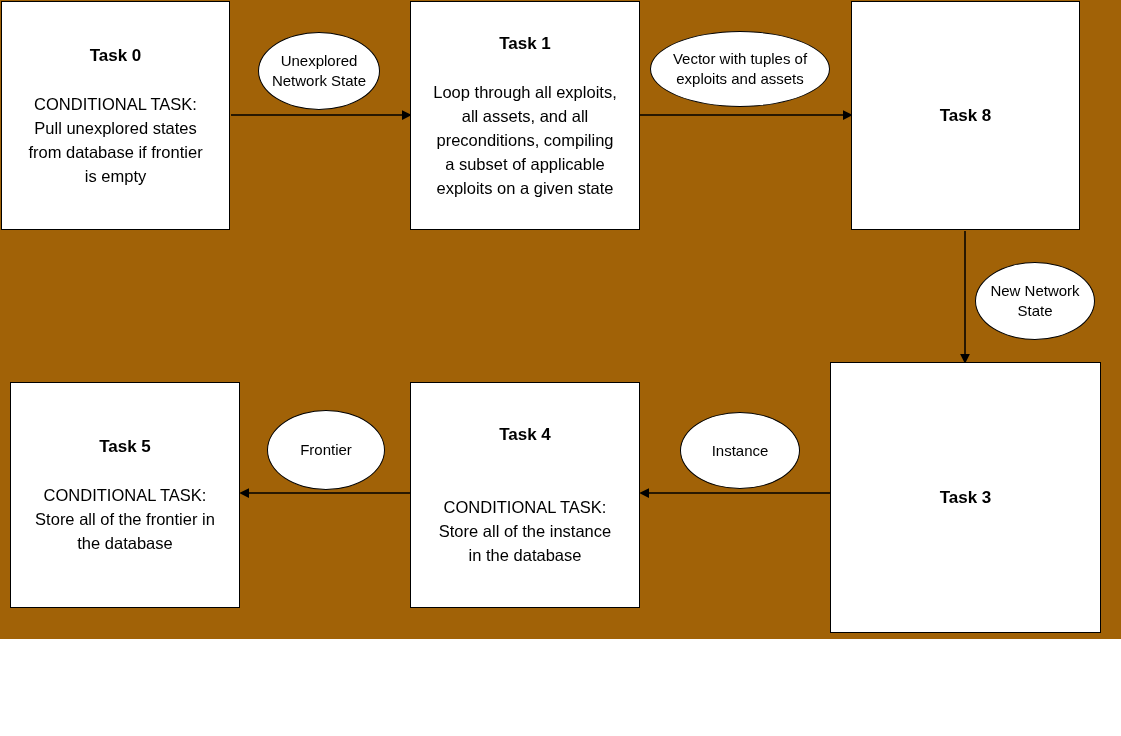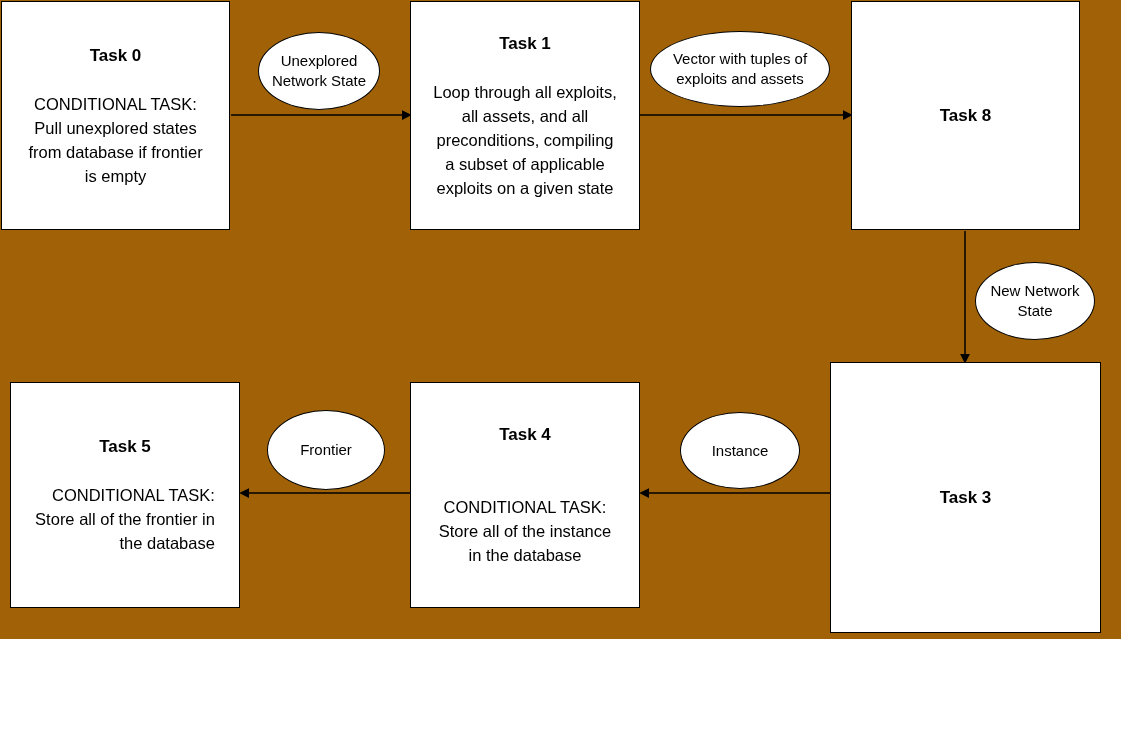--- a/index.html
+++ b/index.html
@@ -42,21 +42,21 @@
     font-size: 16.5px;
     line-height: 24px;
     white-space: pre;
   }
 
   .t0 { left: 1px;   top: 1px;   width: 229px; height: 229px; }
   .t1 { left: 410px; top: 1px;   width: 230px; height: 229px; }
   .t2 { left: 851px; top: 1px;   width: 229px; height: 229px; }
   .t3 { left: 830px; top: 362px; width: 271px; height: 271px; text-align: center; }
   .t4 { left: 410px; top: 382px; width: 230px; height: 226px; gap: 24px; }
-  .t5 { left: 10px;  top: 382px; width: 230px; height: 226px; text-align: right; }
+  .t5 { left: 10px;  top: 382px; width: 230px; height: 226px; }
 
   .ellipse {
     position: absolute;
     border: 1px solid #000000;
     border-radius: 50%;
     background: #ffffff;
     display: flex;
     justify-content: center;
     align-items: center;
     text-align: center;

